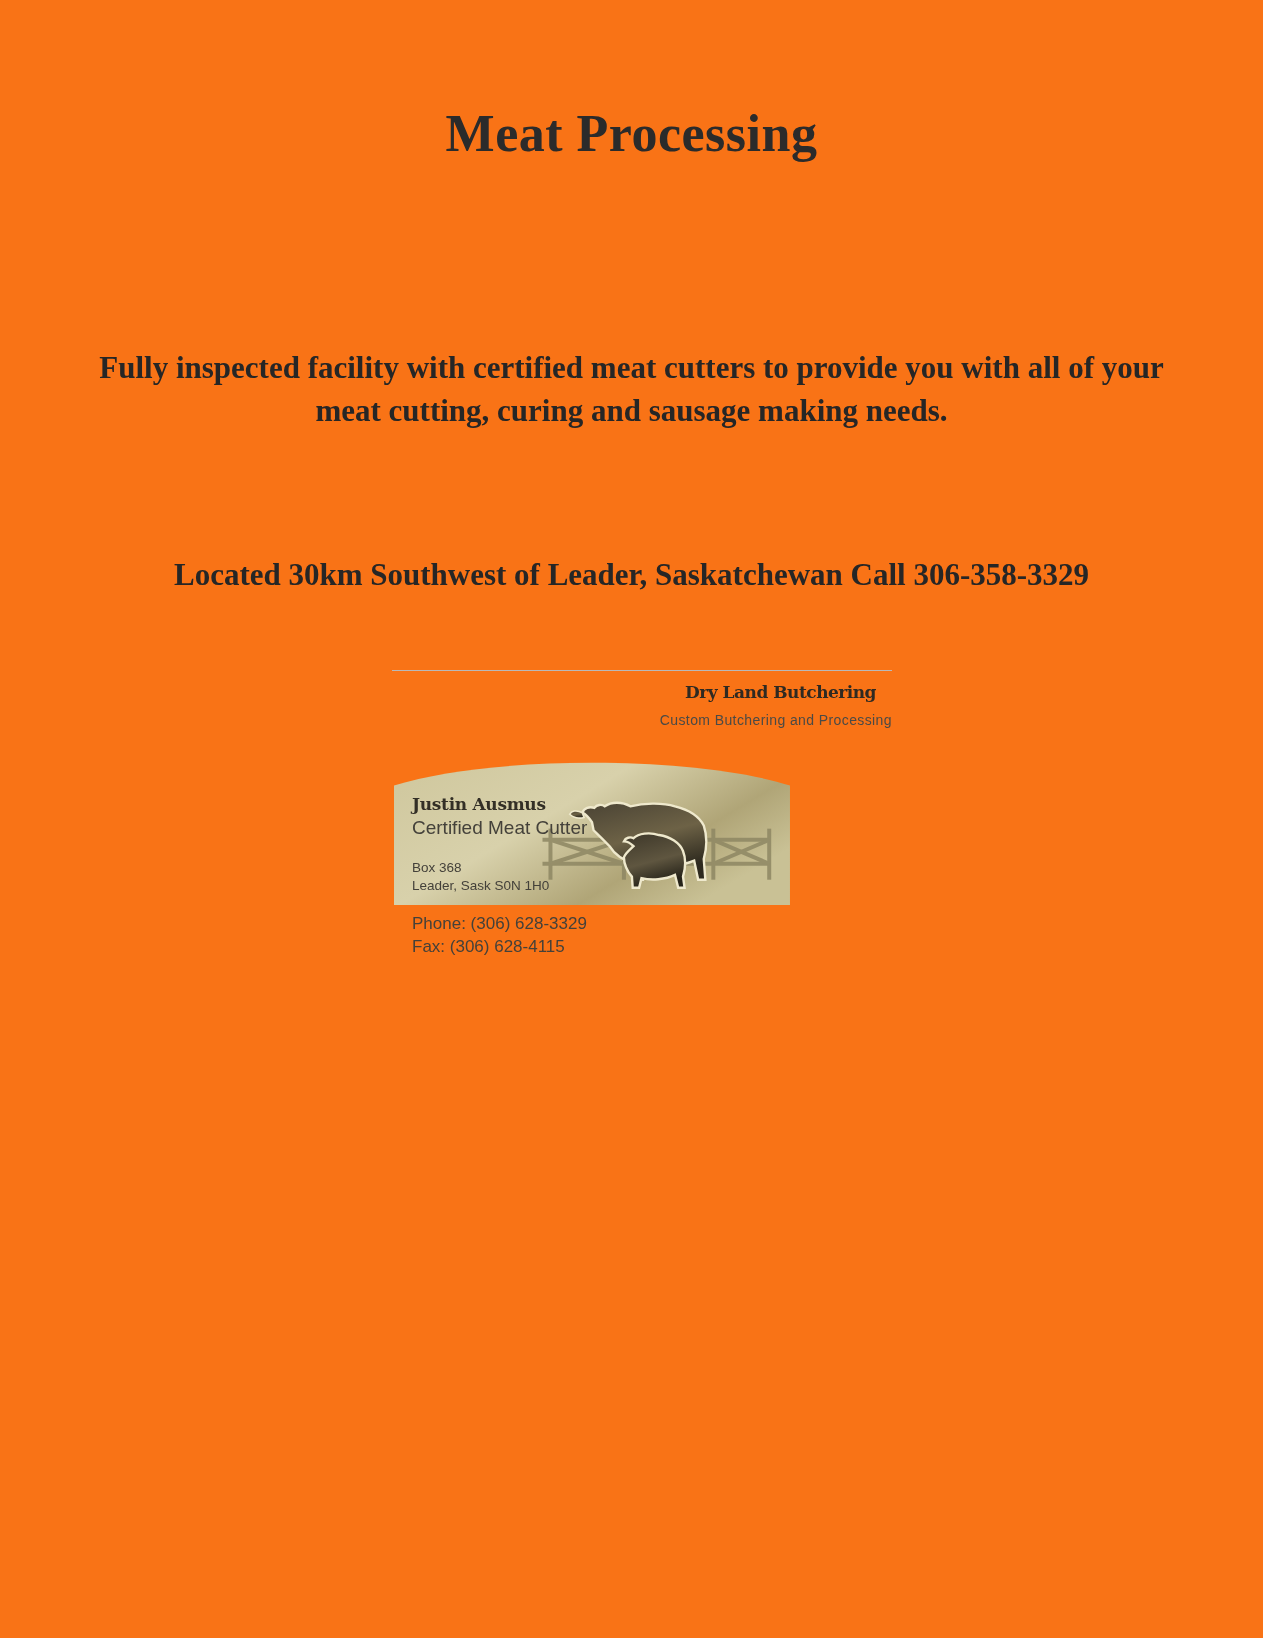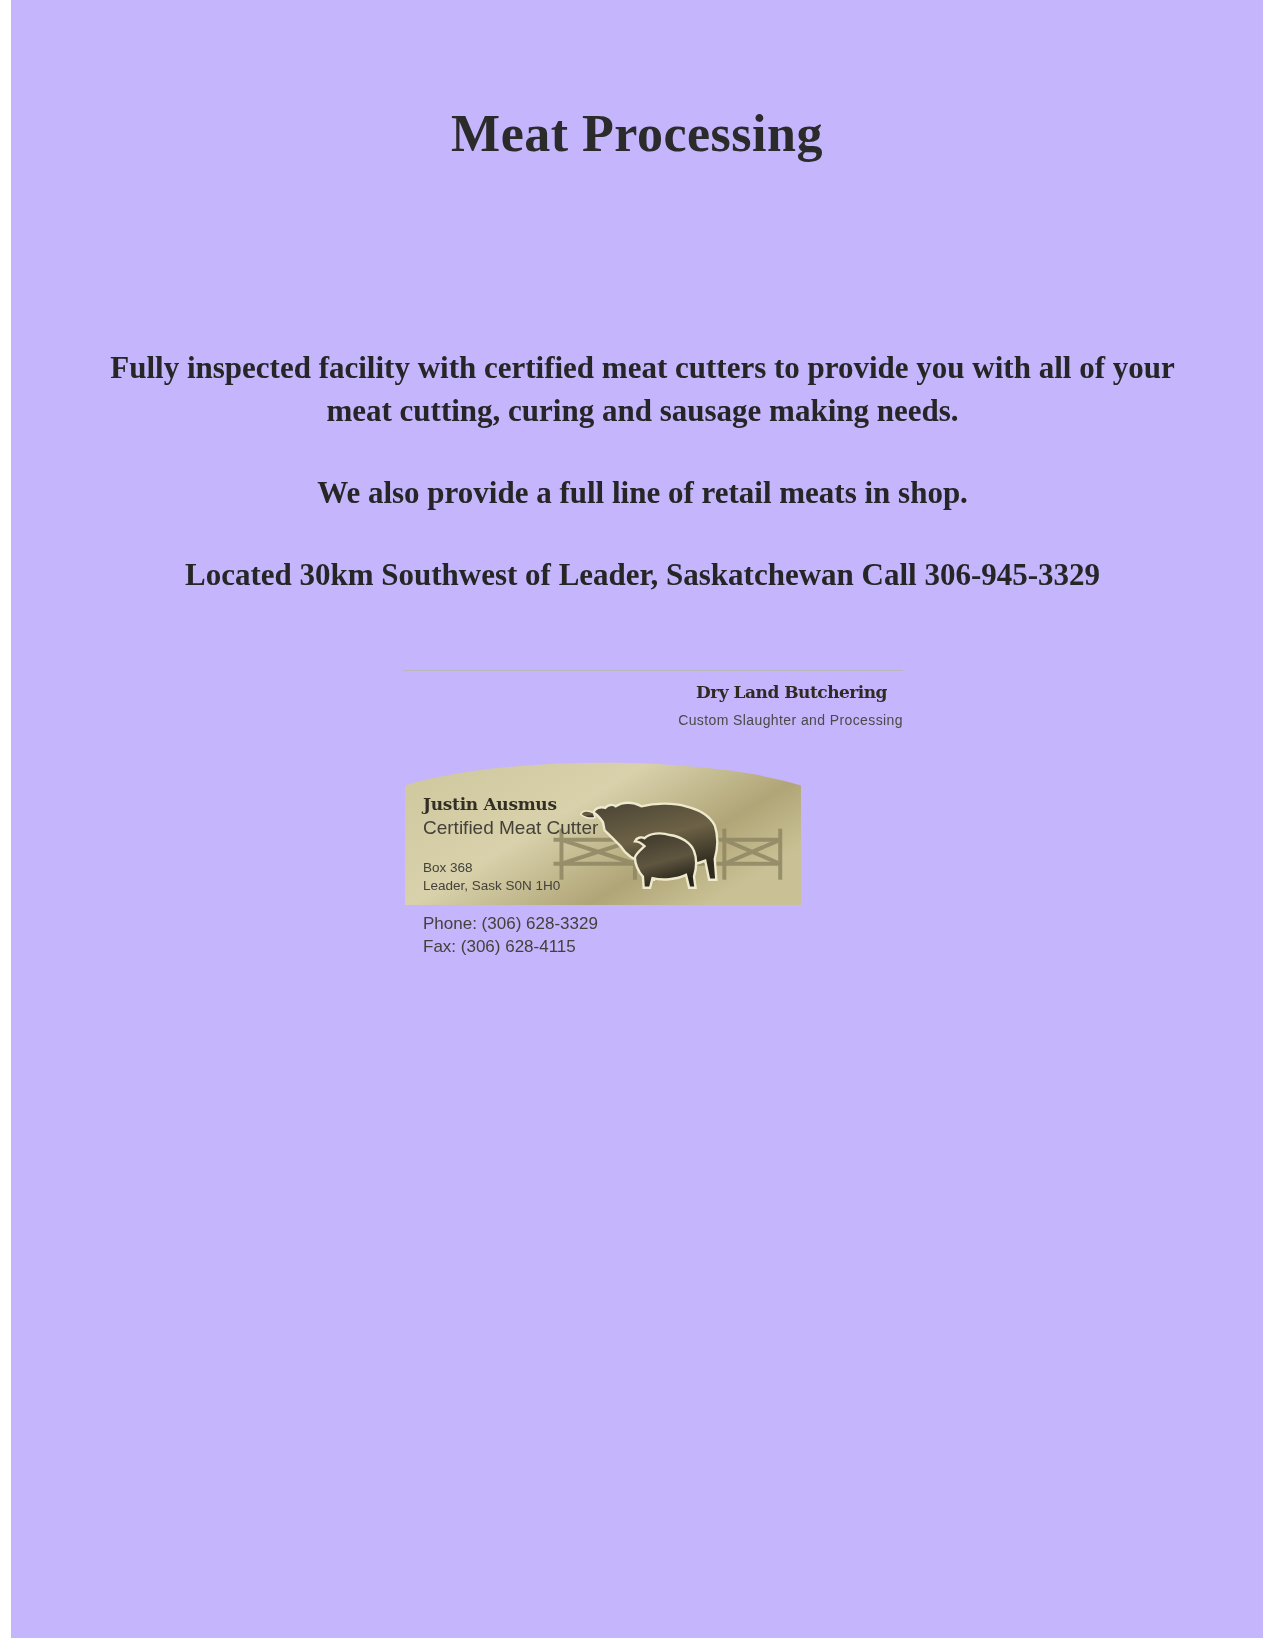--- a/index.html
+++ b/index.html
@@ -11,22 +11,21 @@
     width: 1263px;
     height: 1638px;
     position: relative;
     font-family: "Liberation Serif", serif;
     color: #2c2c2c;
     overflow: hidden;
   }
   .page {
     position: absolute;
     inset: 0;
-    background: #c4b5fd;
-    margin-left: 11px;
+    background: #f97316;
   }
 
   
   .flyer-title {
     position: absolute;
     top: 104px;
     left: 0;
     width: 100%;
     text-align: center;
     font-size: 52px;
@@ -136,29 +135,28 @@
   }
 </style>
 </head>
 <body>
 
 <div class="page">
 
   <div class="flyer-title">Meat Processing</div>
 
   <div class="body-block" id="para-2">Fully inspected facility with certified meat cutters to provide you with all of your meat cutting, curing and sausage making needs.</div>
-  <div class="body-block" id="para-3">We also provide a full line of retail meats in shop.</div>
-  <div class="body-block" id="para-4">Located 30km Southwest of Leader, Saskatchewan Call 306-945-3329</div>
+  <div class="body-block" id="para-4">Located 30km Southwest of Leader, Saskatchewan Call 306-358-3329</div>
 
   <div class="card-area">
 
     <div class="card-rule"></div>
 
     <div class="card-brand">Dry Land Butchering</div>
-    <div class="card-tag">Custom Slaughter and Processing</div>
+    <div class="card-tag">Custom Butchering and Processing</div>
 
     <div class="card-graphic">
       <svg class="card-bg" viewBox="0 0 496 192" preserveAspectRatio="none">
         <defs>
           <linearGradient id="cardGrad" x1="0" y1="0" x2="1" y2="0.6">
             <stop offset="0%" stop-color="#cfc79d"></stop>
             <stop offset="45%" stop-color="#d8d1ab"></stop>
             <stop offset="78%" stop-color="#b0a577"></stop>
             <stop offset="100%" stop-color="#c9c195"></stop>
           </linearGradient>

